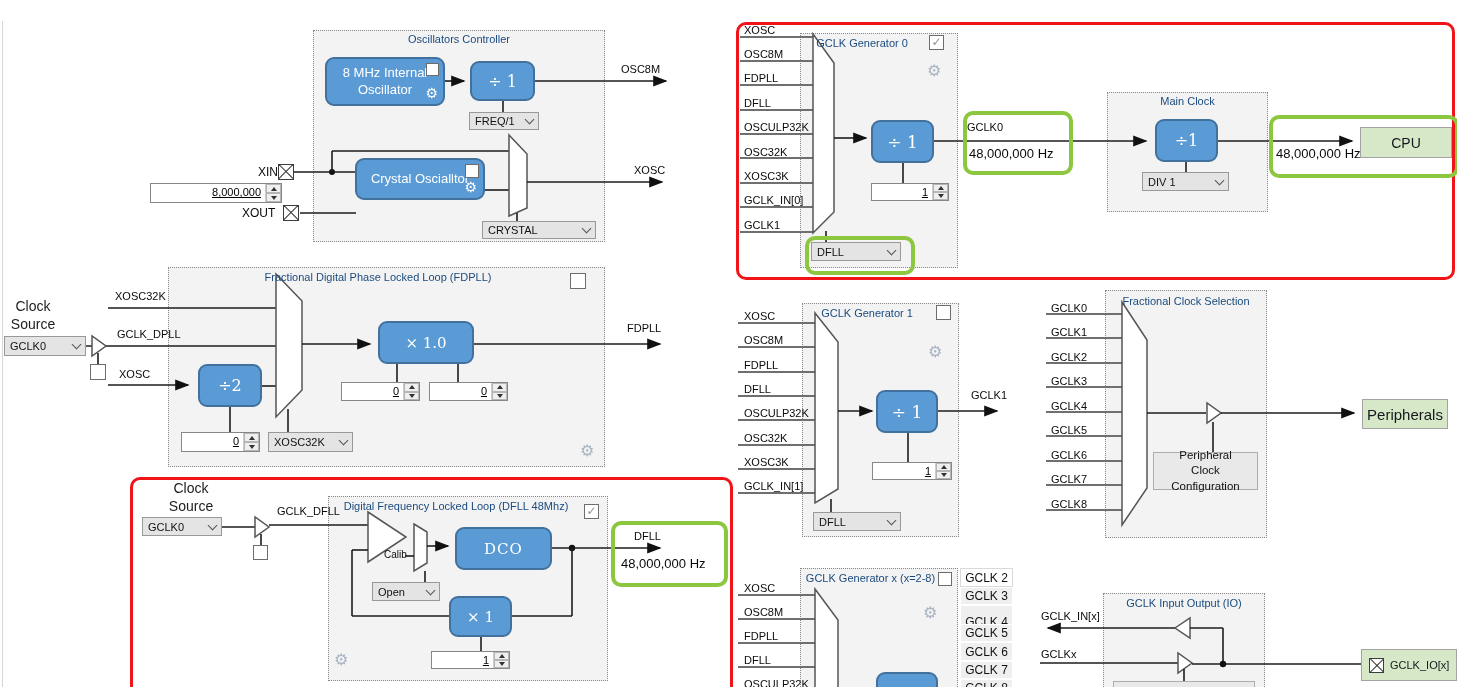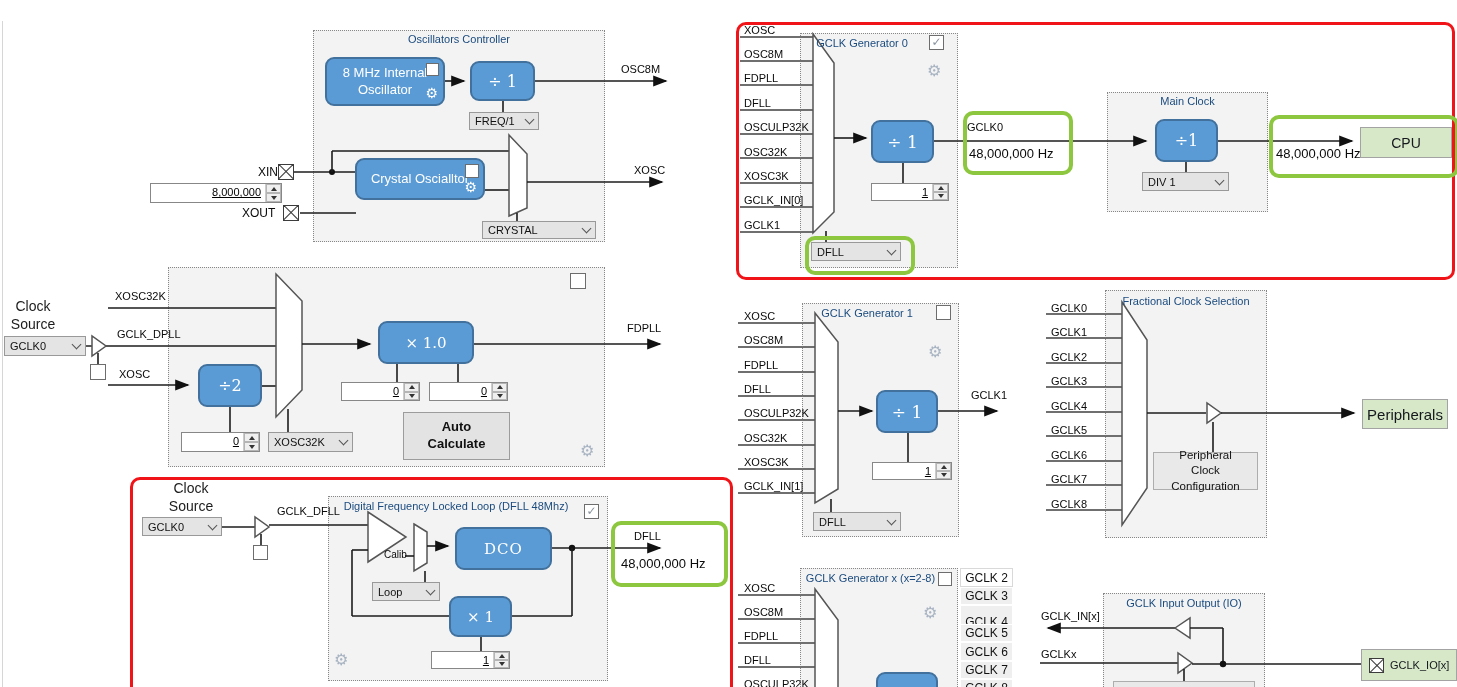--- a/index.html
+++ b/index.html
@@ -262,20 +262,21 @@
     <span class="op">÷1</span>
   </div>
   <div class="dd" style="left:1142px;top:172px;width:87px;height:19px">
     <span>DIV 1</span>
       <span class="chev"></span>
   </div>
   <div class="lbl freq" style="left:1276px;top:146px">48,000,000 Hz</div>
   <div class="greenbox" style="left:1360px;top:127px;width:92px;height:31px;font-size:14px">CPU</div>
   <div class="hl" style="left:1269px;top:115px;width:182px;height:55px"></div>
 
+  <div class="ptitle ctr" style="left:178px;top:271px;width:400px">Fractional Digital Phase Locked Loop (FDPLL)</div>
   <div class="cb" style="left:570px;top:273px;width:16px;height:16px"></div>
   <div class="lbl big" style="left:2px;top:298px;width:62px">Clock Source</div>
   <div class="dd" style="left:4px;top:336px;width:82px;height:20px">
     <span>GCLK0</span>
       <span class="chev"></span>
   </div>
   <div class="cb" style="left:90px;top:364px;width:16px;height:16px"></div>
   <div class="lbl" style="left:115px;top:290px">XOSC32K</div>
   <div class="lbl" style="left:117px;top:328px">GCLK_DPLL</div>
   <div class="lbl" style="left:119px;top:368px">XOSC</div>
@@ -302,42 +303,39 @@
         <span class="su"></span>
         <span class="sd"></span>
       </span>
   </div>
   <div class="spin" style="left:429px;top:382px;width:79px;height:19px">
     <span class="val">0</span>
     <span class="sbtns">
         <span class="su"></span>
         <span class="sd"></span>
       </span>
-  </div>
-  <div class="btn" style="left:403px;top:412px;width:107px;height:48px">
-    <span style="width:70px">Auto Calculate</span>
   </div>
   <span class="gear" style="left:580px;top:443px">⚙</span>
   <div class="lbl" style="left:627px;top:322px">FDPLL</div>
 
   <div class="redhl" style="left:130px;top:477px;width:597px;height:225px"></div>
   <div class="lbl big" style="left:160px;top:480px;width:62px">Clock Source</div>
   <div class="dd" style="left:142px;top:517px;width:80px;height:19px">
     <span>GCLK0</span>
       <span class="chev"></span>
   </div>
   <div class="cb" style="left:253px;top:545px;width:15px;height:15px"></div>
   <div class="lbl" style="left:277px;top:505px">GCLK_DFLL</div>
   <div class="ptitle ctr" style="left:332px;top:500px;width:248px">Digital Frequency Locked Loop (DFLL 48Mhz)</div>
   <div class="cb" style="left:584px;top:504px;width:15px;height:15px">
       <span class="ck">✓</span>
     </div>
   <div class="lbl" style="left:384px;top:549px;font-size:10px">Calib</div>
   <div class="dd" style="left:372px;top:582px;width:68px;height:19px">
-    <span>Loop</span>
+    <span>Open</span>
       <span class="chev"></span>
   </div>
   <div class="bluebox" style="left:455px;top:527px;width:97px;height:43px">
     <span class="op" style="font-size:15px;letter-spacing:1px">DCO</span>
   </div>
   <div class="bluebox" style="left:449px;top:596px;width:63px;height:41px">
     <span class="op" style="font-size:15px">× 1</span>
   </div>
   <div class="spin" style="left:431px;top:651px;width:79px;height:18px">
     <span class="val">1</span>

